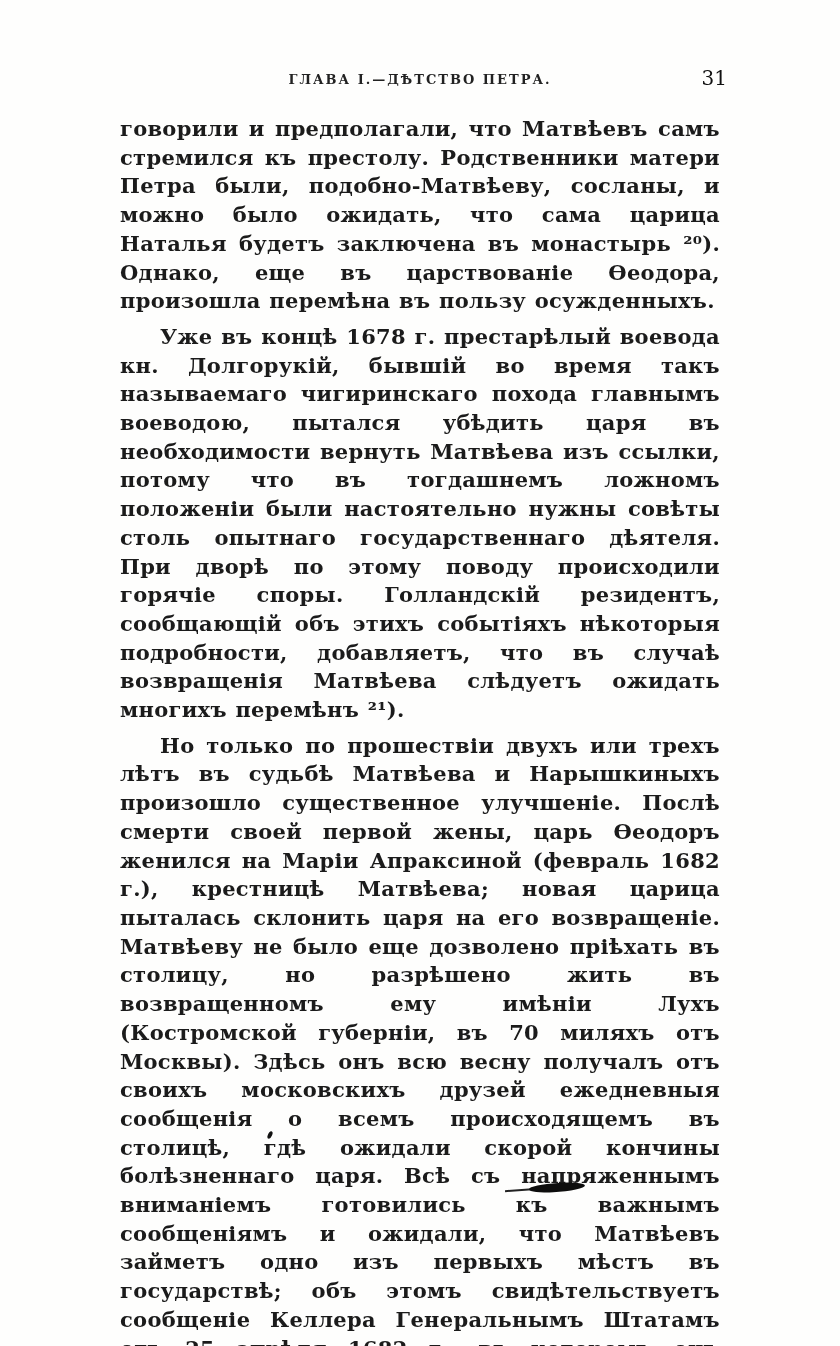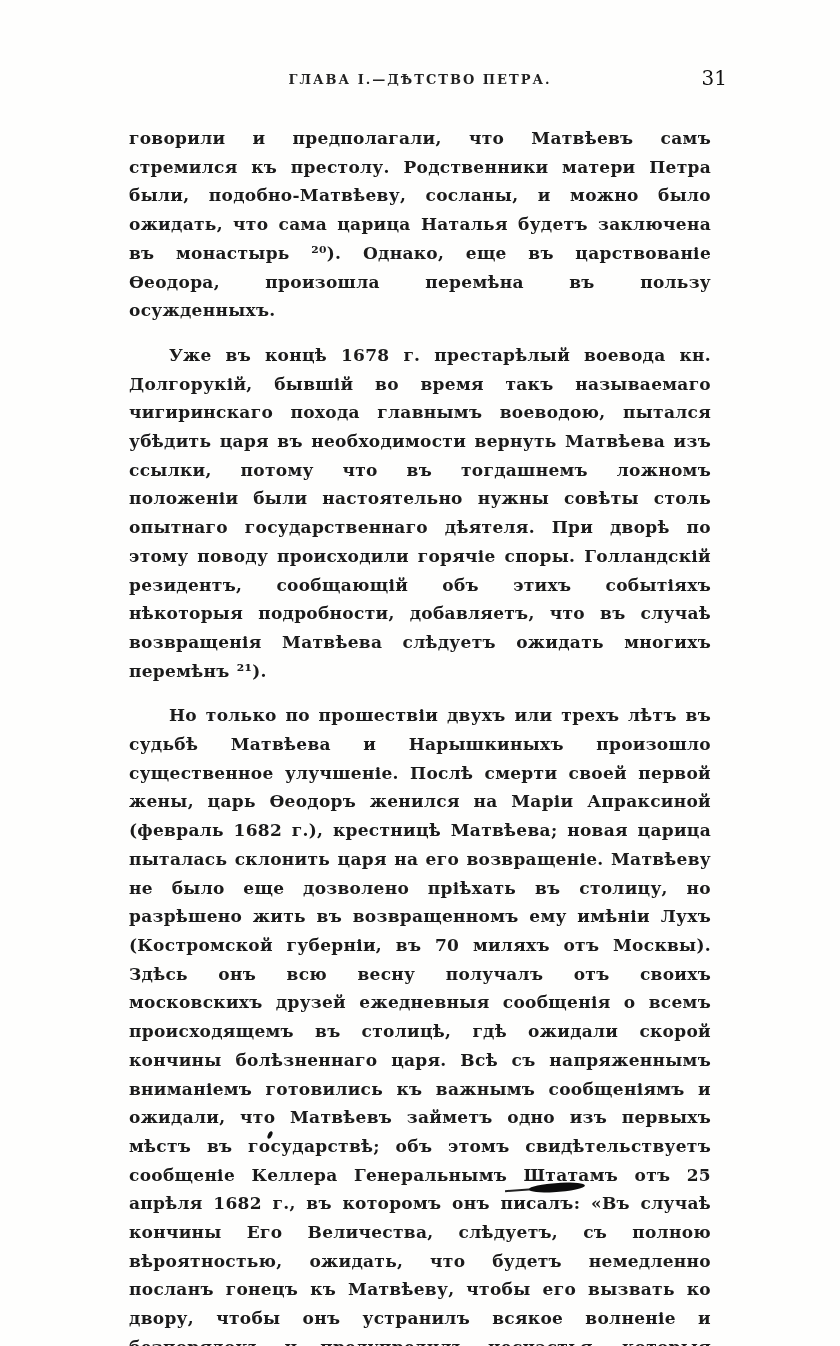--- a/index.html
+++ b/index.html
@@ -40,22 +40,22 @@
     font-weight: normal;
     color: #111;
   }
   .body-text {
     position: absolute;
     top: 108px;
     left: 113px;
     width: 614px;
   }
   .body-text p {
-    margin: 16px;
-    font-size: 17px;
+    margin: 7px;
+    font-size: 21px;
     line-height: 28.7px;
     font-weight: bold;
     text-align: justify;
     text-indent: 40px;
     letter-spacing: 0.3px;
     word-spacing: 1px;
     color: #1b1b1b;
   }
   .body-text p.no-indent {
     text-indent: 0;

